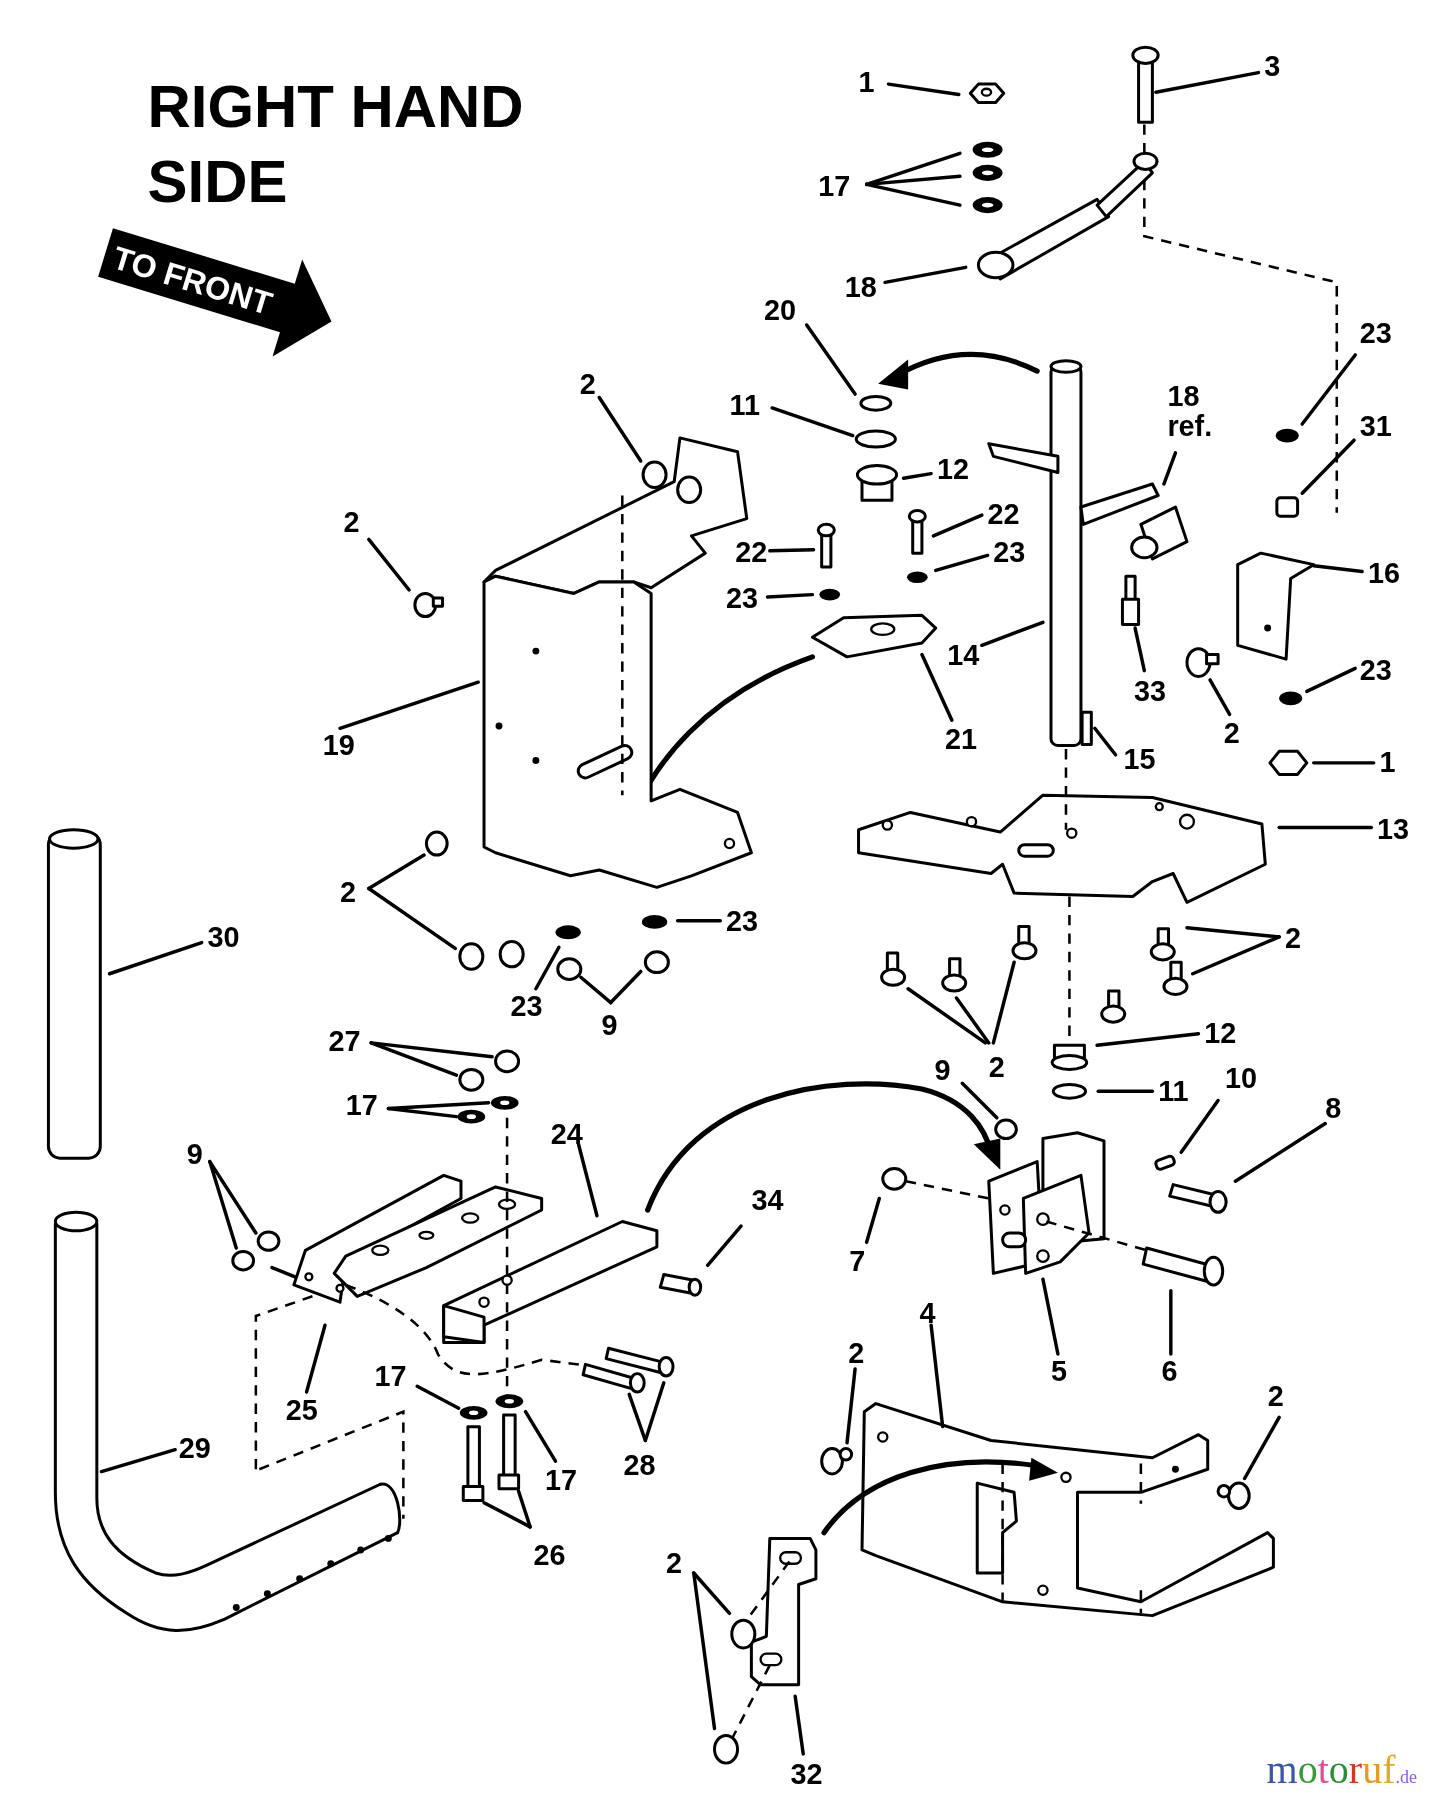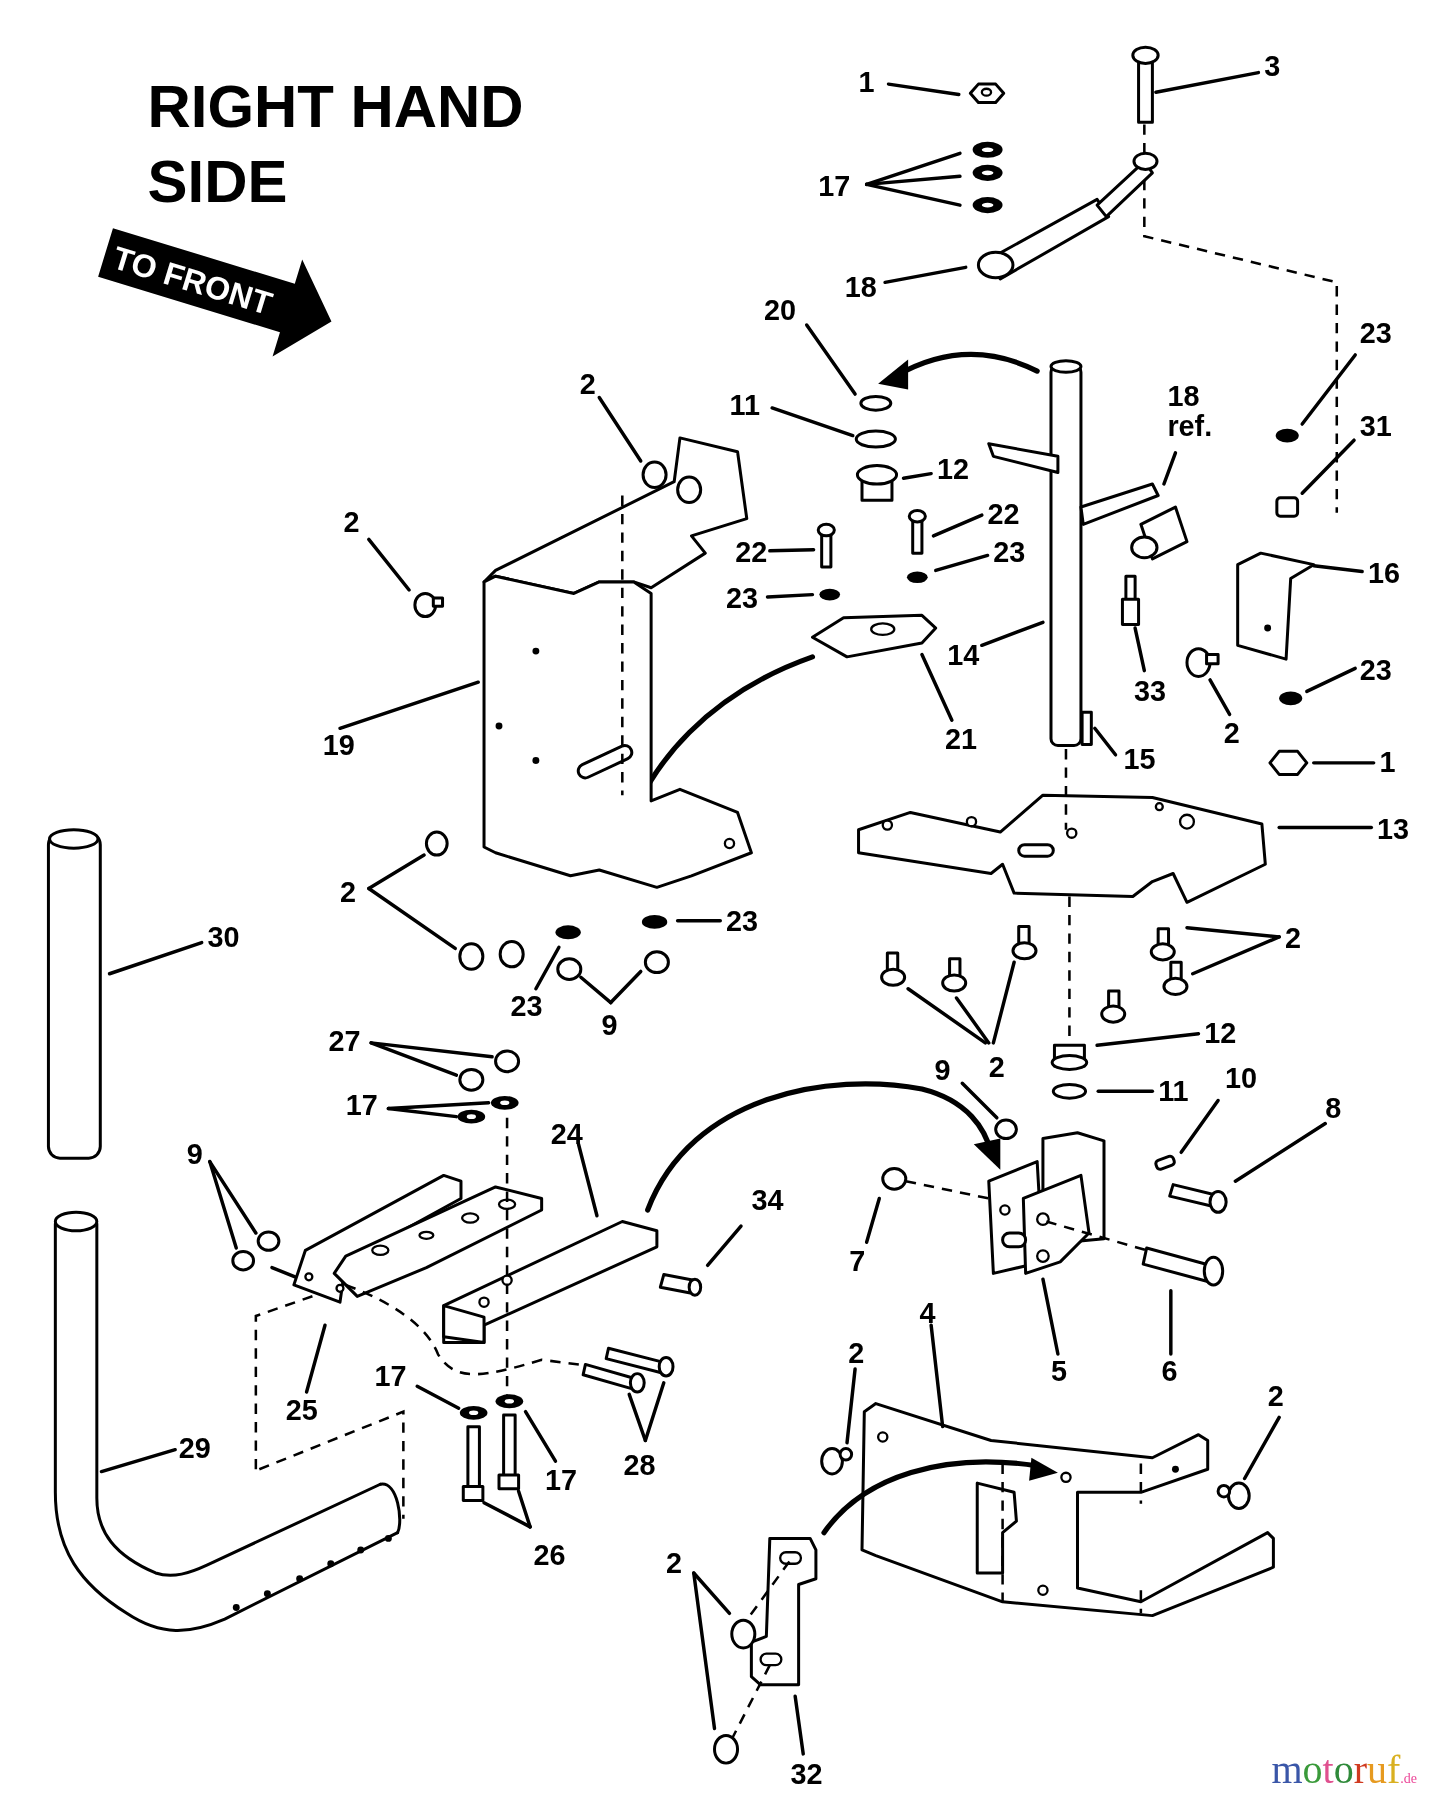--- a/index.html
+++ b/index.html
@@ -10,21 +10,21 @@
   .title { font-size:52px; letter-spacing:0px; }
   .part { fill:#fff; stroke:#000; stroke-width:2.6; stroke-linejoin:round; stroke-linecap:round; }
   .thin { fill:none; stroke:#000; stroke-width:2; }
   .lead { fill:none; stroke:#000; stroke-width:3; stroke-linecap:round; }
   .dash { fill:none; stroke:#000; stroke-width:2.2; stroke-dasharray:9 7; }
   .arc { fill:none; stroke:#000; stroke-width:4.5; stroke-linecap:round; }
   .solid { fill:#000; }
   .hole { fill:#fff; stroke:#000; stroke-width:2; }
   .wm { position:absolute; right:12px; bottom:10px; font-family:"Liberation Serif", serif; font-size:40px; line-height:1; }
   .wm span { display:inline-block; }
-  .wm .de { font-size:14px; color:#ec4899; }
+  .wm .de { font-size:18px; color:#8b5cf6; }
 </style>
 </head>
 <body>
 
 <div id="stage">
 <svg width="1429" height="1800" viewBox="0 0 1240 1562" xmlns="http://www.w3.org/2000/svg">
 
   <text class="title" x="128" y="110">RIGHT HAND</text>
   <text class="title" x="128" y="175">SIDE</text>
 

